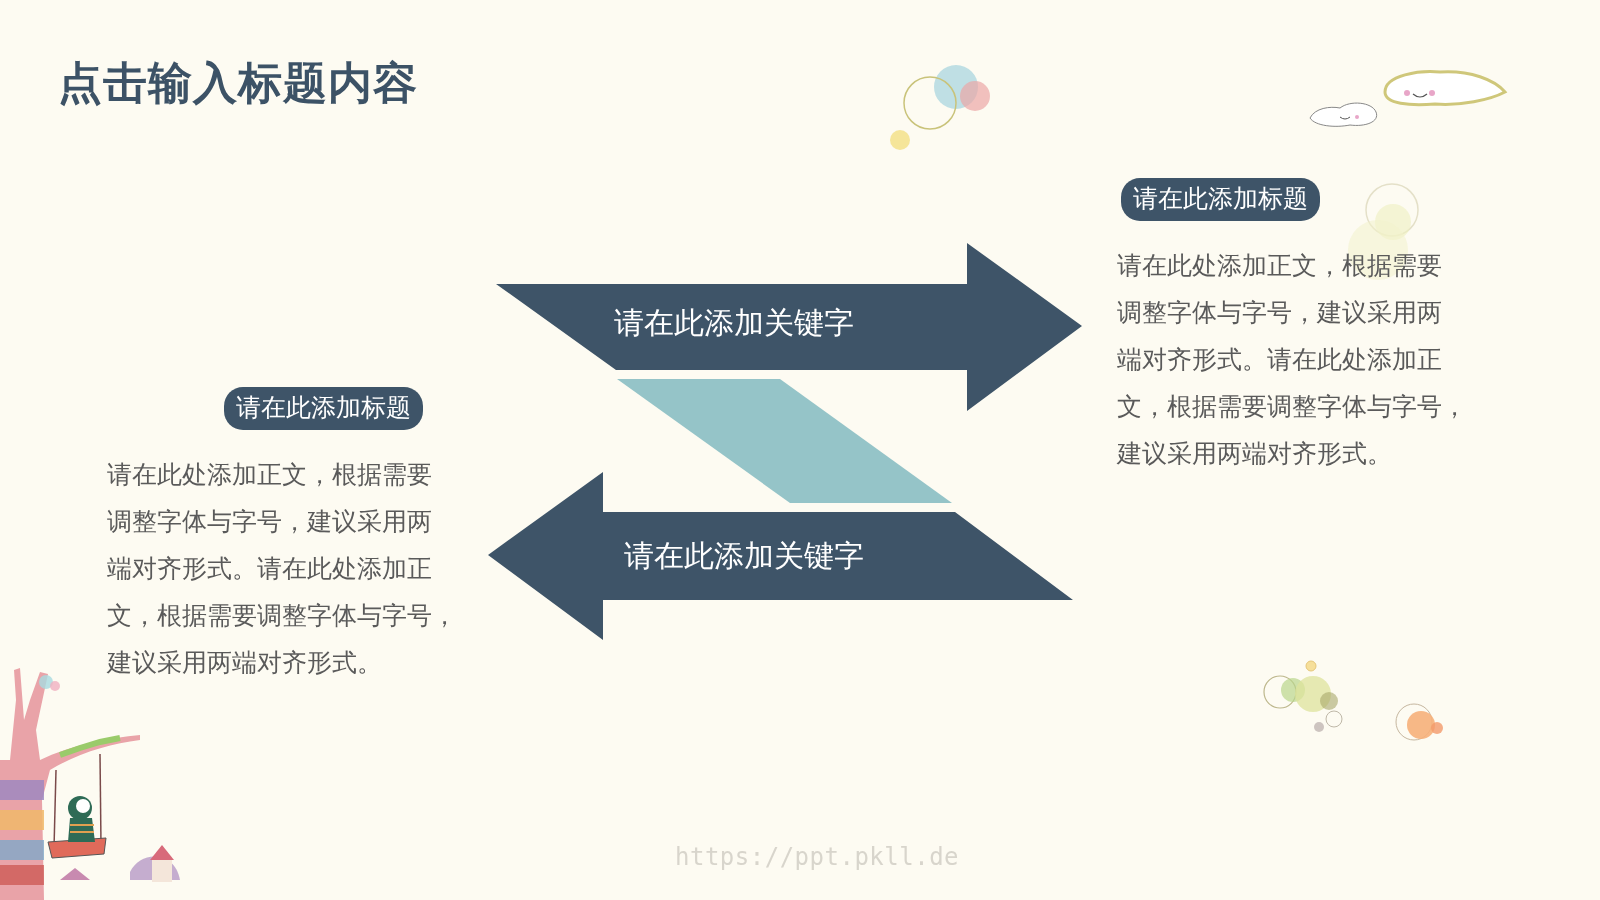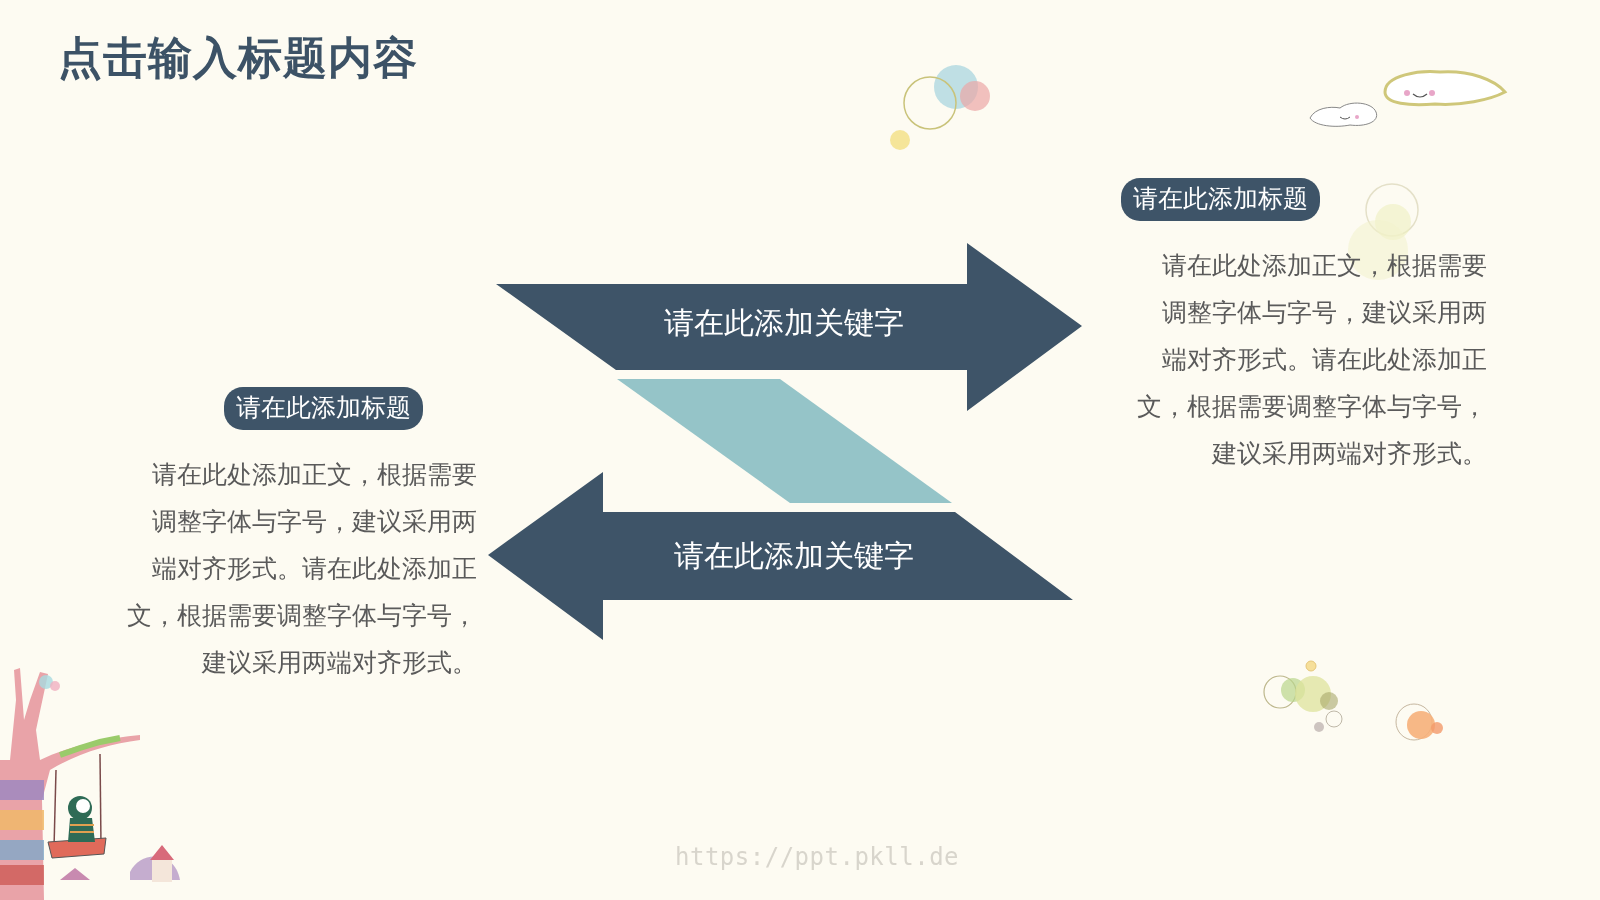--- a/index.html
+++ b/index.html
@@ -1,22 +1,22 @@
 <!DOCTYPE html>
 <html><head>
 <meta charset="utf-8">
 <style>
   html, body { margin:0; padding:0; }
   body { width:1600px; height:900px; background:#fdfbf2; position:relative; overflow:hidden;
          font-family:"DejaVu Sans","Liberation Sans",sans-serif; }
-  .title { position:absolute; left:58px; top:29px; font-size:44px; font-weight:bold; color:#3c5266; letter-spacing:1px; }
+  .title { position:absolute; left:58px; top:54px; font-size:44px; font-weight:bold; color:#3c5266; letter-spacing:1px; }
   .label-box { position:absolute; background:#3e5468; color:#ffffff; font-size:25px; padding:4px 12px 5px 12px; line-height:34px;border-radius:19px; }
-  .body-text { position:absolute; color:#5a5a5a; font-size:25px; line-height:47px; width:370px;text-align:right; }
+  .body-text { position:absolute; color:#5a5a5a; font-size:25px; line-height:47px; width:370px; }
   svg.abs { position:absolute; left:0; top:0; }
-  .arrow-text { position:absolute; color:#ffffff; font-size:30px; text-align:center; width:340px; }
+  .arrow-text { position:absolute; color:#ffffff; font-size:30px; width:340px; }
   .watermark { position:absolute; left:675px; top:843px; font-size:24px; color:#d8d5cc; font-family:"DejaVu Sans Mono","Liberation Mono",monospace; letter-spacing:0.5px;text-align:center; }
 </style>
 </head>
 <body>
 
 <svg class="abs" width="1600" height="900">
 
   <g>
     <circle cx="956" cy="87" r="22" fill="#a9d6df" opacity="0.75"></circle>
     <circle cx="975" cy="96" r="15" fill="#eba7a7" opacity="0.7"></circle>

